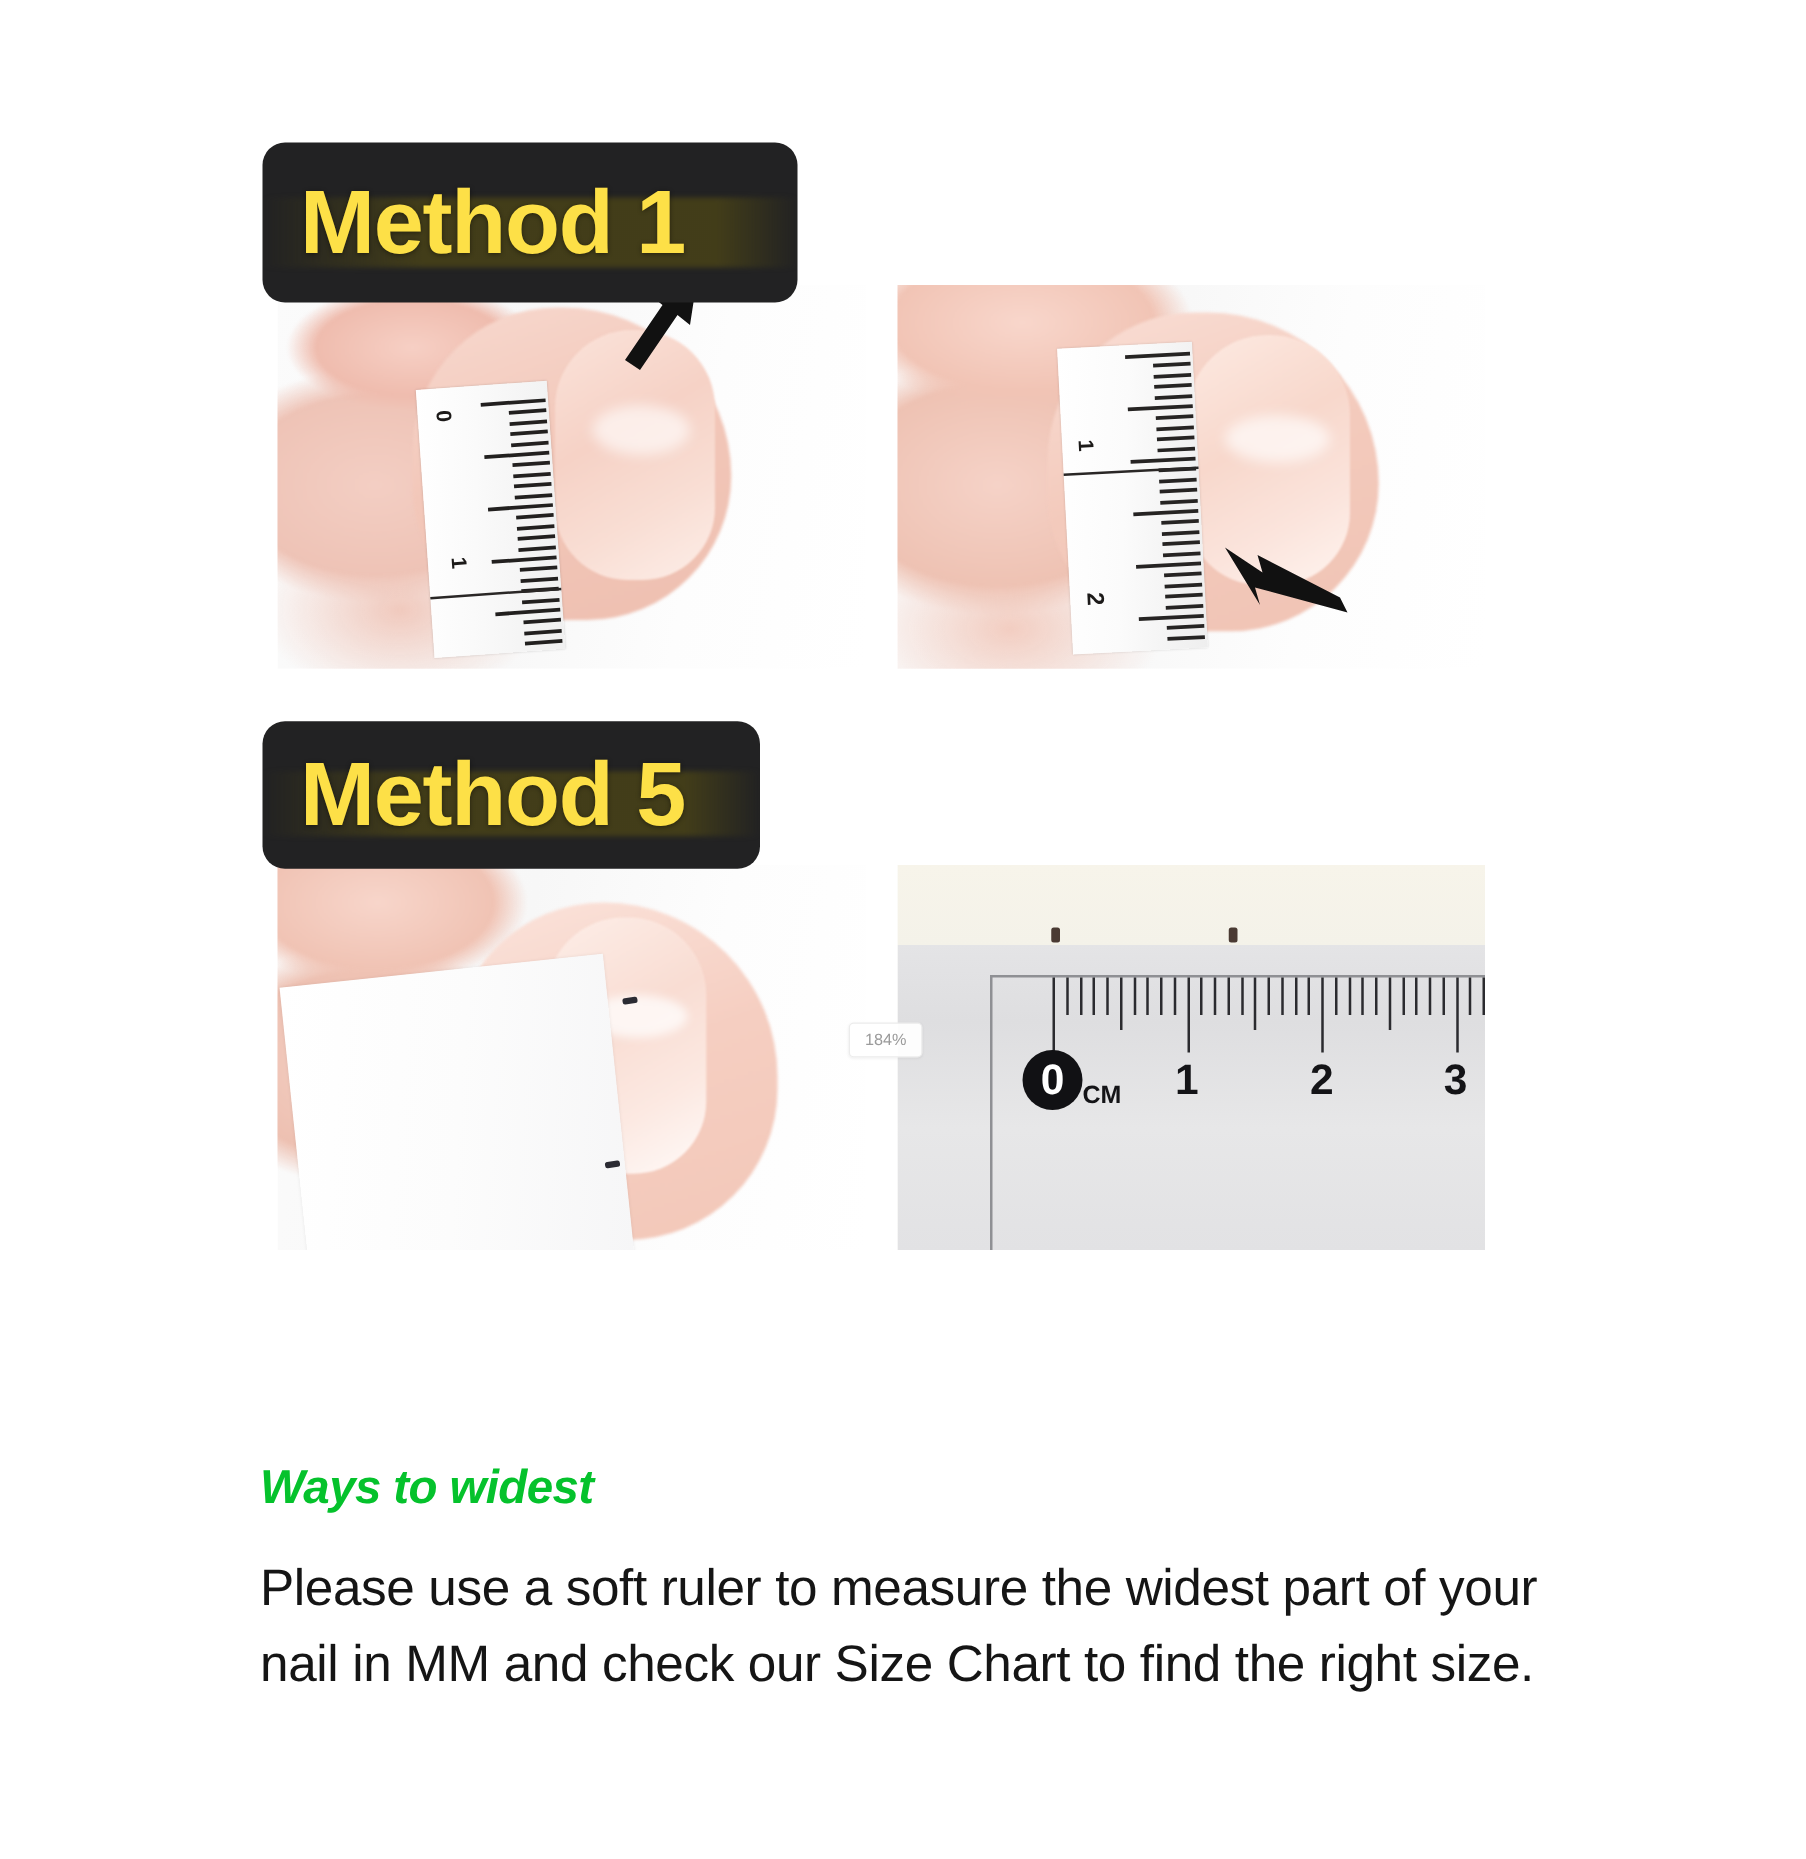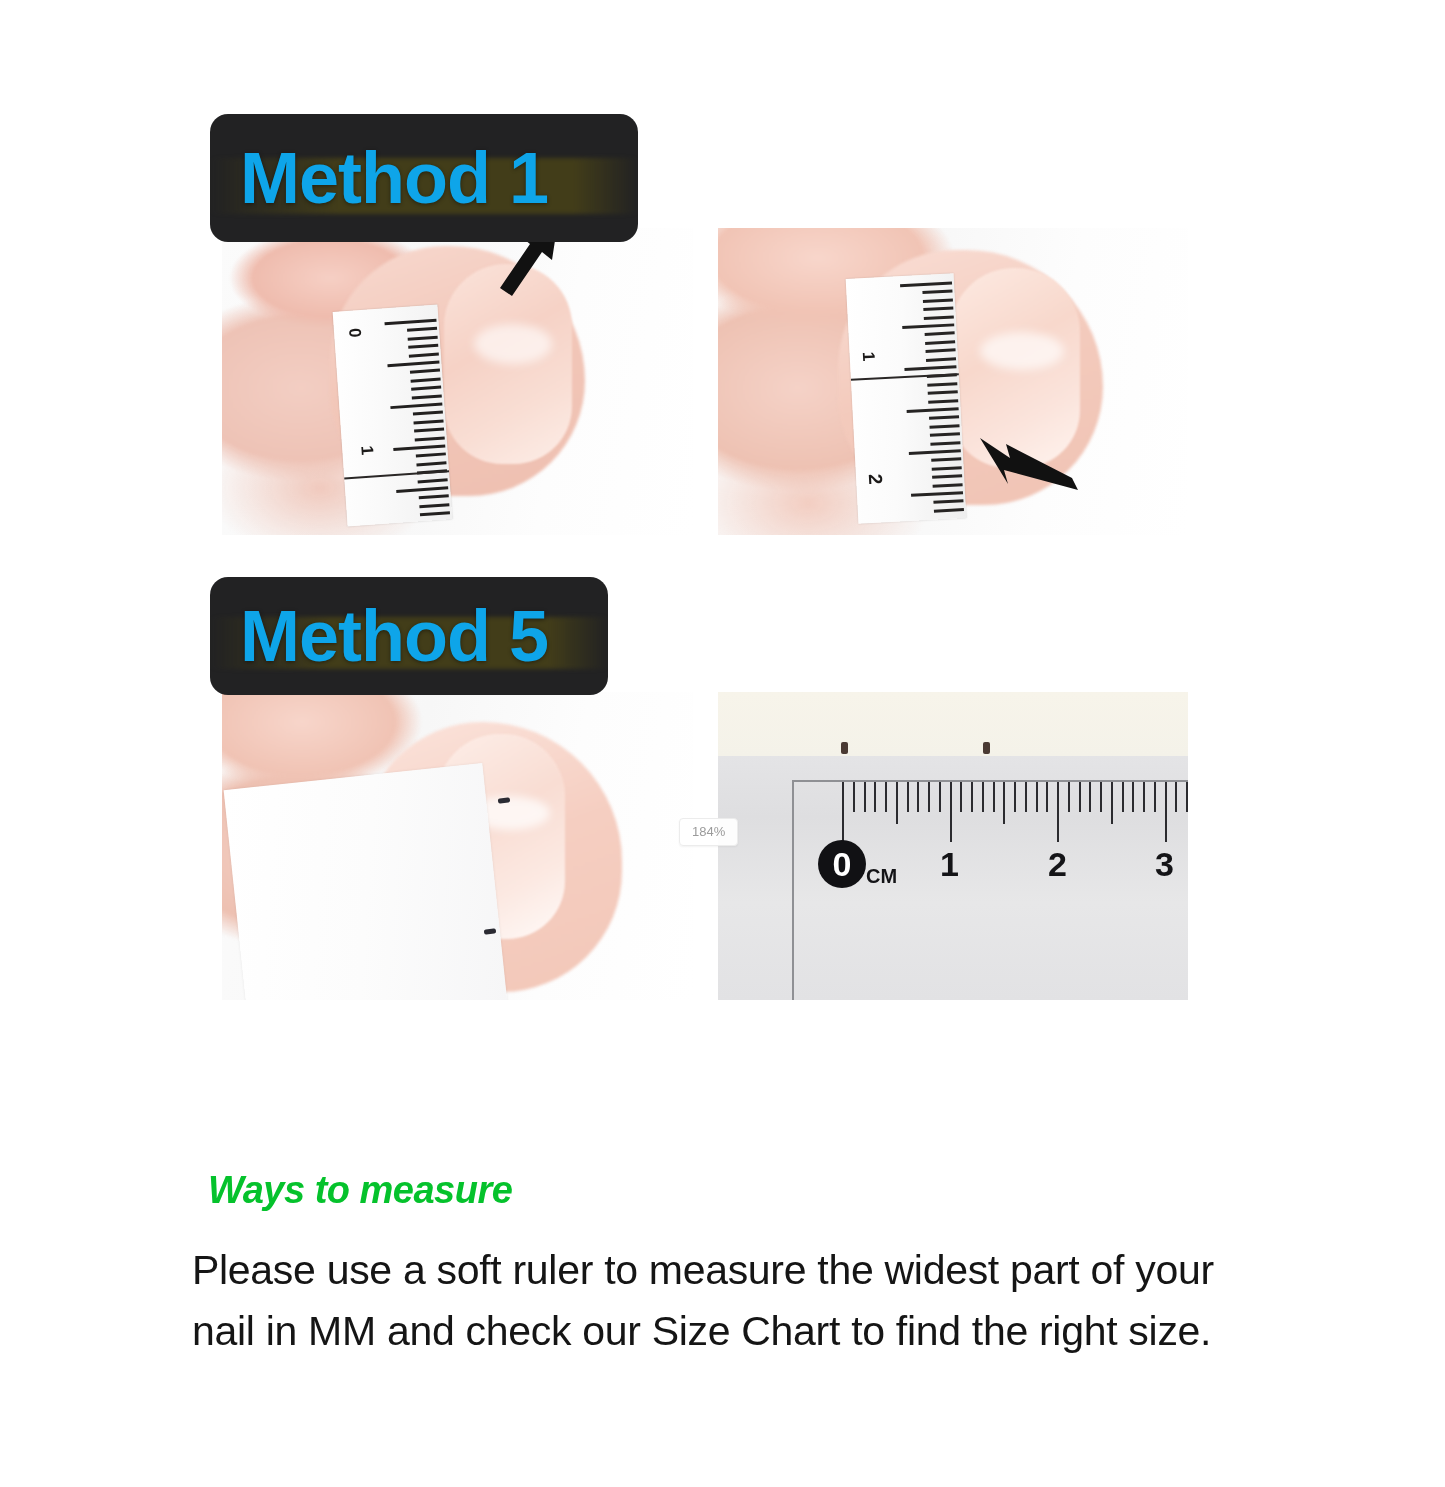--- a/index.html
+++ b/index.html
@@ -202,21 +202,21 @@
     padding:0 30px;
     overflow:hidden;
   }
   .badge .ghost {
     position:absolute; left:0; right:0; top:34%; height:44%;
     background:linear-gradient(90deg, rgba(60,55,20,0) 0%, rgba(72,66,24,.85) 30%, rgba(72,66,24,.85) 85%, rgba(60,55,20,0) 100%);
     filter:blur(2px);
   }
   .badge .label {
     position:relative; z-index:2;
-    color:#0ea5e9;
+    color:#fde047;
     font:600 72px/1 "Liberation Sans", sans-serif;
     letter-spacing:-1px;
     text-shadow:0 1px 4px rgba(0,0,0,.45);
     white-space:nowrap;
   }
   #badge1 { left:210px; top:114px; width:428px; height:128px; }
   #badge2 { left:210px; top:577px; width:398px; height:118px; }
 
   
   .zoom-pill {
@@ -231,21 +231,21 @@
   }
 
   
   .heading {
     position:absolute; left:208px; top:1168px;
     font:700 italic 38px/1.2 "Liberation Sans", sans-serif;
     color:#05c22c;
     letter-spacing:-.5px;
   }
   .body-copy {
-    position:absolute; left:192px; top:1240px; width:1040px;
+    position:absolute; left:208px; top:1240px; width:1040px;
     font:400 41px/1.48 "Liberation Sans", sans-serif;
     color:#151515;
     letter-spacing:-.3px;
   }
 </style>
 </head>
 <body>
 
 <div class="page">
 
@@ -403,16 +403,16 @@
     <div class="label">Method 1</div>
   </div>
 
   <div class="badge" id="badge2">
     <div class="ghost"></div>
     <div class="label">Method 5</div>
   </div>
 
   <div class="zoom-pill">184%</div>
 
-  <div class="heading">Ways to measure</div>
+  <div class="heading">Ways to widest</div>
   <div class="body-copy">Please use a soft ruler to measure the widest part of your nail in MM and check our Size Chart to find the right size.</div>
 
 </div>
 
 </body></html>

